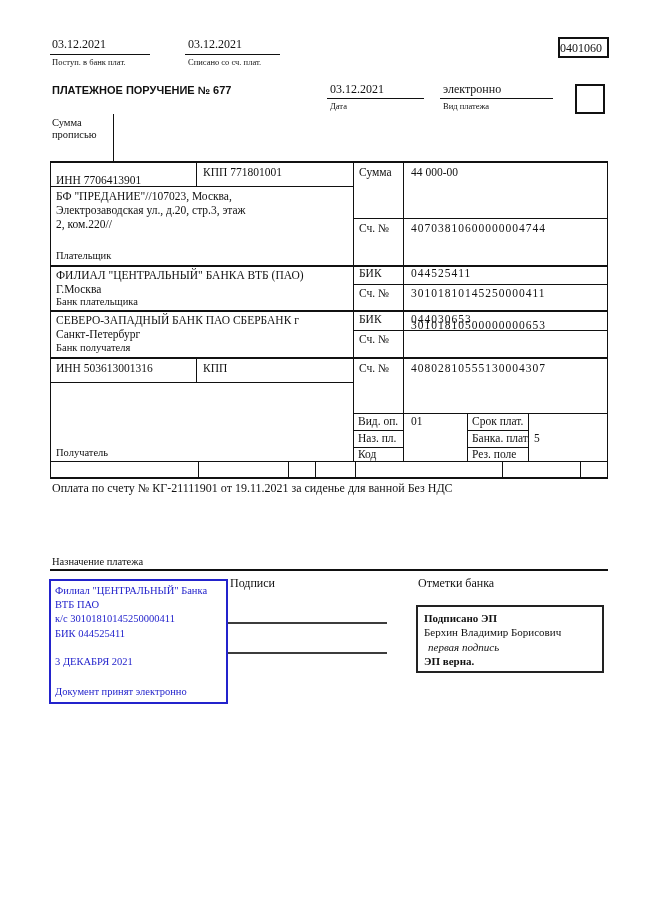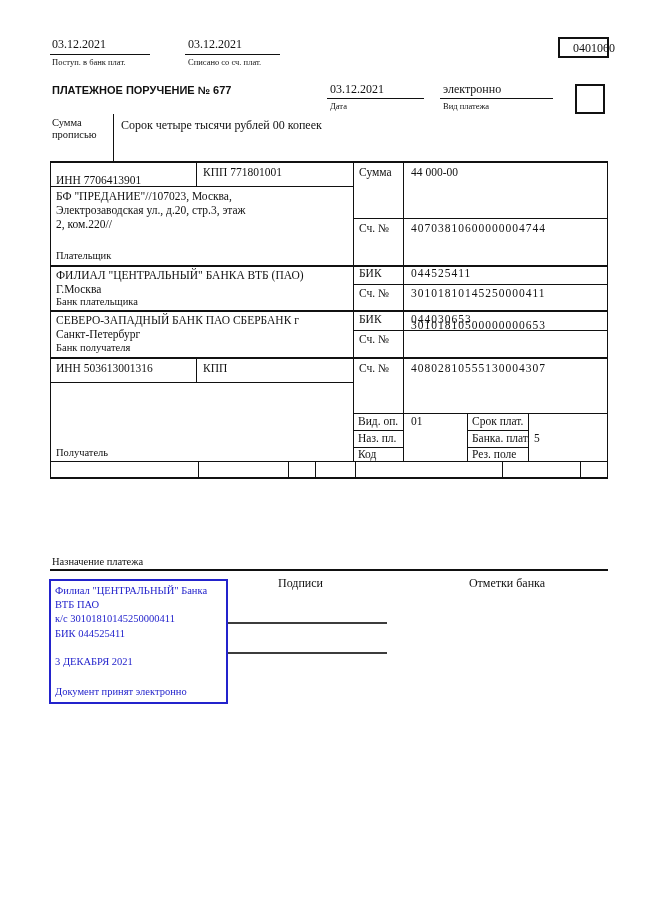--- a/index.html
+++ b/index.html
@@ -13,21 +13,21 @@
   .hline.thick{height:2px;}
   .vline{position:absolute;background:#111;width:1px;}
   .t12{font-size:12px;line-height:1.15;}
   .t11{font-size:11.5px;line-height:1.2;}
   .t10{font-size:10.5px;line-height:1.15;}
   .t8{font-size:8.5px;line-height:1.1;}
   .num{letter-spacing:1px;}
   .preline{white-space:pre-line;}
   .title{font-family:"Liberation Sans","DejaVu Sans",sans-serif;font-weight:bold;font-size:11px;}
   .boxed{position:absolute;border:2px solid #111;box-sizing:border-box;}
-  .center{text-align:center;padding-left:13px;}
+  .center{}
   .blue-stamp{
     position:absolute;left:49px;top:579px;width:179px;height:125px;
     border:2px solid #2323cc;box-sizing:border-box;color:#2323cc;
     font-size:10.5px;line-height:1.35;padding:3px 4px;
   }
   .ep-box{
     position:absolute;left:416px;top:605px;width:188px;height:68px;
     border:2px solid #222;box-sizing:border-box;font-size:11px;line-height:1.3;
     padding:4px 6px;
   }
@@ -58,21 +58,20 @@
 
   <div class="abs t12" style="left:443px;top:83px;">электронно</div>
   <div class="hline" style="left:440px;top:98px;width:113px;"></div>
   <div class="abs t8" style="left:443px;top:102px;">Вид платежа</div>
 
   <div class="boxed" style="left:575px;top:84px;width:30px;height:30px;"></div>
 
   <div class="abs t10 preline" style="left:52px;top:117px;width:58px;">Сумма
 прописью</div>
   <div class="vline" style="left:113px;top:114px;height:48px;"></div>
-  <div class="abs t12" style="left:121px;top:119px;">Сорок четыре тысячи рублей 00 копеек</div>
 
   <div class="hline thick" style="left:50px;top:161px;width:558px;"></div>
   <div class="hline" style="left:50px;top:186px;width:303px;"></div>
   <div class="hline" style="left:353px;top:218px;width:255px;"></div>
   <div class="hline thick" style="left:50px;top:265px;width:558px;"></div>
   <div class="hline" style="left:353px;top:284px;width:255px;"></div>
   <div class="hline thick" style="left:50px;top:310px;width:558px;"></div>
   <div class="hline" style="left:353px;top:330px;width:255px;"></div>
   <div class="hline thick" style="left:50px;top:357px;width:558px;"></div>
   <div class="hline" style="left:50px;top:382px;width:303px;"></div>
@@ -140,33 +139,40 @@
 
   <div class="abs t11" style="left:358px;top:415px;">Вид. оп.</div>
   <div class="abs t11" style="left:411px;top:415px;">01</div>
   <div class="abs t11" style="left:358px;top:432px;">Наз. пл.</div>
   <div class="abs t11" style="left:358px;top:448px;">Код</div>
   <div class="abs t11" style="left:472px;top:415px;">Срок плат.</div>
   <div class="abs t11" style="left:472px;top:432px;">Банка. плат.</div>
   <div class="abs t11" style="left:534px;top:432px;">5</div>
   <div class="abs t11" style="left:472px;top:448px;">Рез. поле</div>
 
+  <div class="abs t12" style="left:52px;top:482px;">Оплата по счету № КГ-21111901 от 19.11.2021 за сиденье для ванной Без НДС</div>
   <div class="abs t10" style="left:52px;top:556px;">Назначение платежа</div>
   <div class="hline thick" style="left:50px;top:569px;width:558px;"></div>
 
   <div class="abs t12 center" style="left:230px;top:577px;width:115px;">Подписи</div>
   <div class="abs t12 center" style="left:418px;top:577px;width:152px;">Отметки банка</div>
 
   <div class="sig-line" style="top:622px;"></div>
   <div class="sig-line" style="top:652px;"></div>
 
   <div class="blue-stamp">
     <div class="preline">Филиал "ЦЕНТРАЛЬНЫЙ" Банка
 ВТБ ПАО
 к/с 30101810145250000411
 БИК 044525411
 
 3 ДЕКАБРЯ 2021</div>
     <div class="abs" style="left:4px;bottom:3px;">Документ принят электронно</div>
   </div>
 
+  <div class="ep-box">
+    <div class="b center">Подписано ЭП</div>
+    <div>Берхин Владимир Борисович</div>
+    <div class="i" style="padding-left:4px;">первая подпись</div>
+    <div class="b center">ЭП верна.</div>
+  </div>
 
 </div>
 
 </body></html>

